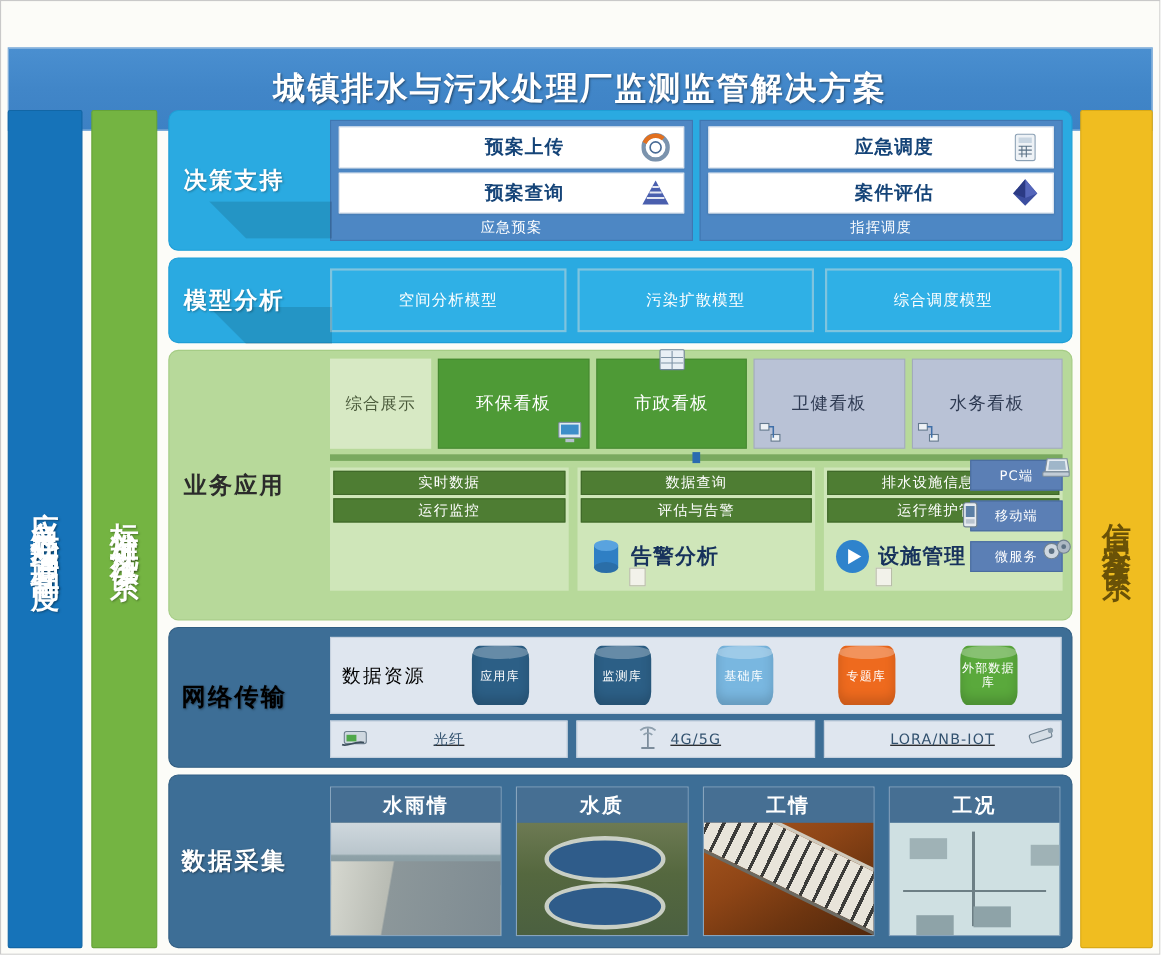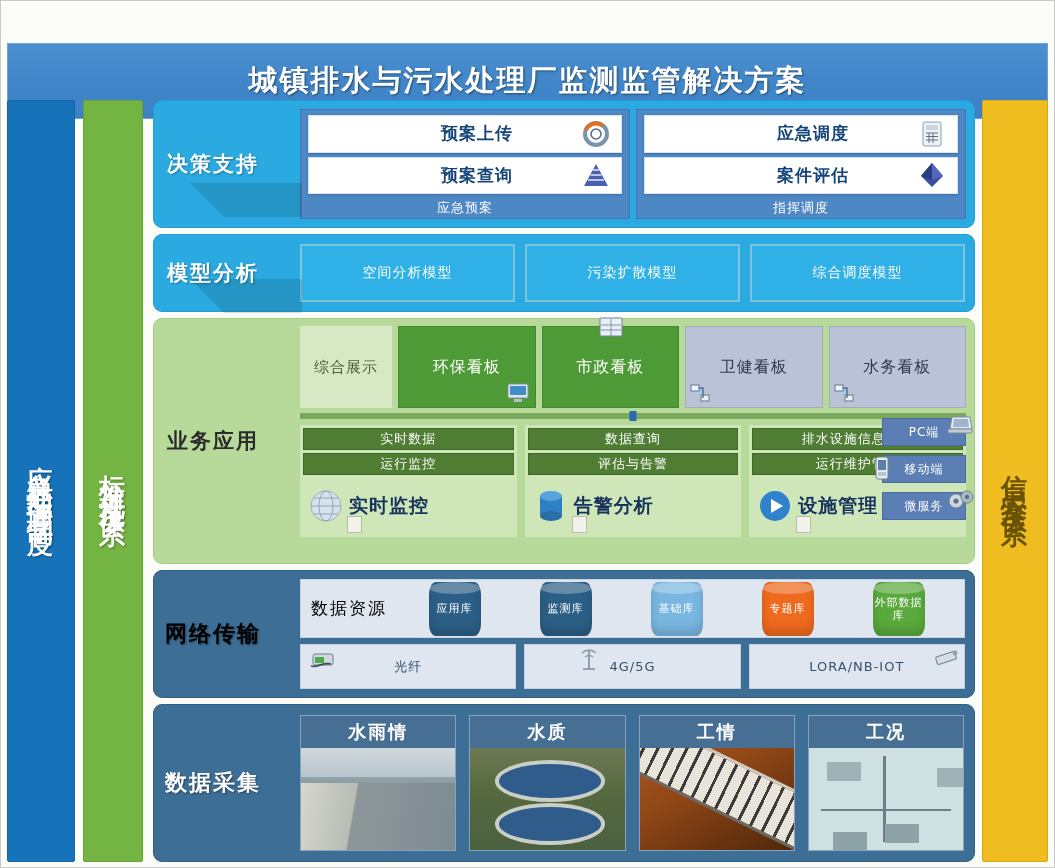--- a/index.html
+++ b/index.html
@@ -156,21 +156,21 @@
   }
   .net-dbrow .res-title{font-size:17px;color:#000000;letter-spacing:2px;white-space:nowrap;}
   .dbs{flex:1;display:flex;justify-content:space-around;align-items:center;}
   .db{
     width:52px;height:54px;border-radius:7px/12px;
     display:flex;align-items:center;justify-content:center;text-align:center;
     color:#ffffff;font-size:11px;line-height:13px;letter-spacing:1px;position:relative;
     box-shadow:inset 0 -6px 10px rgba(0,0,0,.16);
   }
   .db::before{content:"";position:absolute;left:0;right:0;top:0;height:12px;border-radius:50%;background:rgba(255,255,255,.28);}
-  .net-chrow{height:45px;display:flex;gap:8px;}
+  .net-chrow{height:34px;display:flex;gap:8px;text-decoration:underline;}
   .ch{
     flex:1;background:#dfe6ef;border:1px solid #c3cfdd;
     display:flex;align-items:center;justify-content:center;position:relative;
     font-size:13px;color:#33526f;letter-spacing:1px;
   }
   .ch .chic{position:absolute;width:28px;height:20px;}
   .ch .chic.l{left:8px;top:5px;}
   .ch .chic.r{right:4px;top:2px;}
   .ch .chic.c{left:54px;top:2px;}
 
@@ -359,31 +359,20 @@
 
         <div class="biz-divider">
           <div class="knob"></div>
         </div>
 
         <div class="biz-cols">
 
           <div class="biz-col">
             <div class="biz-chip">实时数据</div>
             <div class="biz-chip">运行监控</div>
-            <div class="biz-big">
-              <span class="bico">
-                <svg width="34" height="34" viewBox="0 0 34 34">
-                  <circle cx="17" cy="17" r="15" fill="#d8e2ec" stroke="#9fb0c0"></circle>
-                  <ellipse cx="17" cy="17" rx="7" ry="15" fill="none" stroke="#8fa5b8"></ellipse>
-                  <path d="M2 17h30M5 9h24M5 25h24" stroke="#8fa5b8" fill="none"></path>
-                </svg>
-              </span>
-              <span class="btxt">实时监控</span>
-              <span class="page-ic"></span>
-            </div>
           </div>
 
           <div class="biz-col">
             <div class="biz-chip">数据查询</div>
             <div class="biz-chip">评估与告警</div>
             <div class="biz-big">
               <span class="bico">
                 <svg width="30" height="32" viewBox="0 0 30 32">
                   <rect x="4" y="6" width="22" height="20" fill="#2f7fc4"></rect>
                   <ellipse cx="15" cy="6" rx="11" ry="5" fill="#59a3df"></ellipse>

